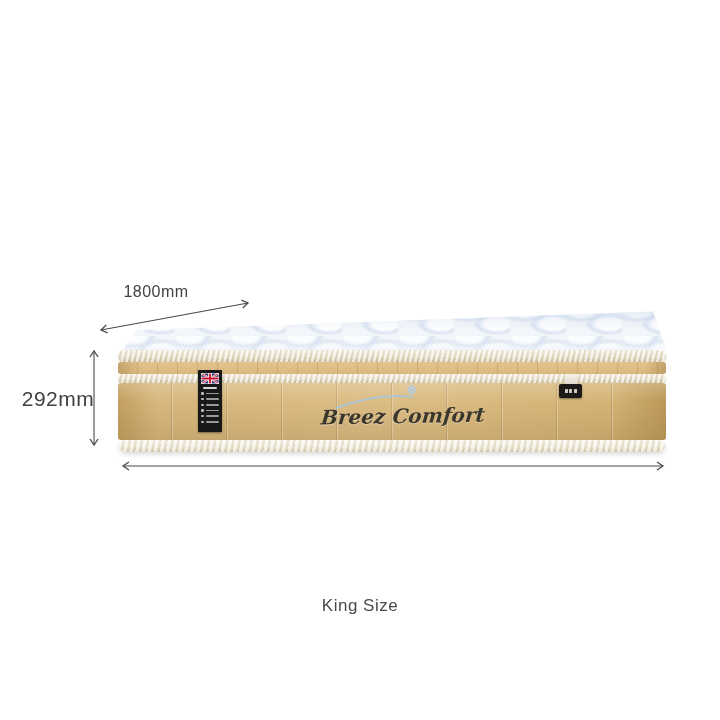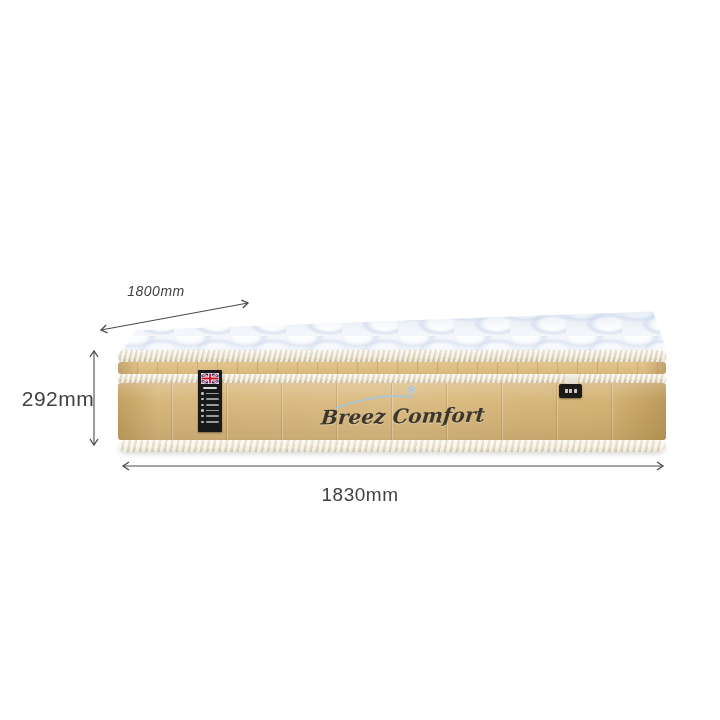--- a/index.html
+++ b/index.html
@@ -6,21 +6,21 @@
   .canvas{
     position:relative; width:720px; height:720px; background:#ffffff; overflow:hidden;
     font-family:"Liberation Sans", sans-serif;
   }
   
   .arrows-svg{position:absolute;left:0;top:0;width:720px;height:720px;}
   .dim-label{
     position:absolute; color:#414141; text-align:center;
     font-family:"Liberation Sans", sans-serif; letter-spacing:.5px;
   }
-  .dim-depth{left:106px; top:283px; width:100px; font-size:14px;font-style:italic;}
+  .dim-depth{left:106px; top:283px; width:100px; font-size:16px;}
   .dim-height{left:18px; top:387px; width:80px; font-size:21px;}
   .dim-width{left:300px; top:484px; width:120px; font-size:19px;}
   .size-label{
     position:absolute; left:290px; top:596px; width:140px; text-align:center;
     font-size:17px; color:#4a4a4a; letter-spacing:.5px;
   }
   
   .mattress{position:absolute; left:118px; top:310px; width:548px; height:142px;}
   .top-surface{
     position:absolute; left:0; top:0; width:548px; height:53px;
@@ -118,21 +118,21 @@
         <path d="M1,1 L7,5 L1,9" fill="none" stroke="#4a4a4a" stroke-width="1.3"></path>
       </marker>
     </defs>
     <line x1="101" y1="330" x2="248" y2="303" stroke="#4a4a4a" stroke-width="1.1" marker-start="url(#ah)" marker-end="url(#ah)"></line>
     <line x1="94" y1="351" x2="94" y2="445" stroke="#4a4a4a" stroke-width="1.1" marker-start="url(#ah)" marker-end="url(#ah)"></line>
     <line x1="123" y1="466" x2="663" y2="466" stroke="#4a4a4a" stroke-width="1.1" marker-start="url(#ah)" marker-end="url(#ah)"></line>
   </svg>
 
   <div class="dim-label dim-depth">1800mm</div>
   <div class="dim-label dim-height">292mm</div>
-  <div class="dim-label dim-width">1830mm</div>
+  <div class="size-label">King Size</div>
 
   <div class="mattress">
     <div class="top-surface"></div>
     <div class="piping piping-top"></div>
     <div class="pillow-band"></div>
     <div class="piping piping-mid"></div>
     <div class="side-panel"></div>
     <div class="bottom-border"></div>
 
     <div class="care-label">

